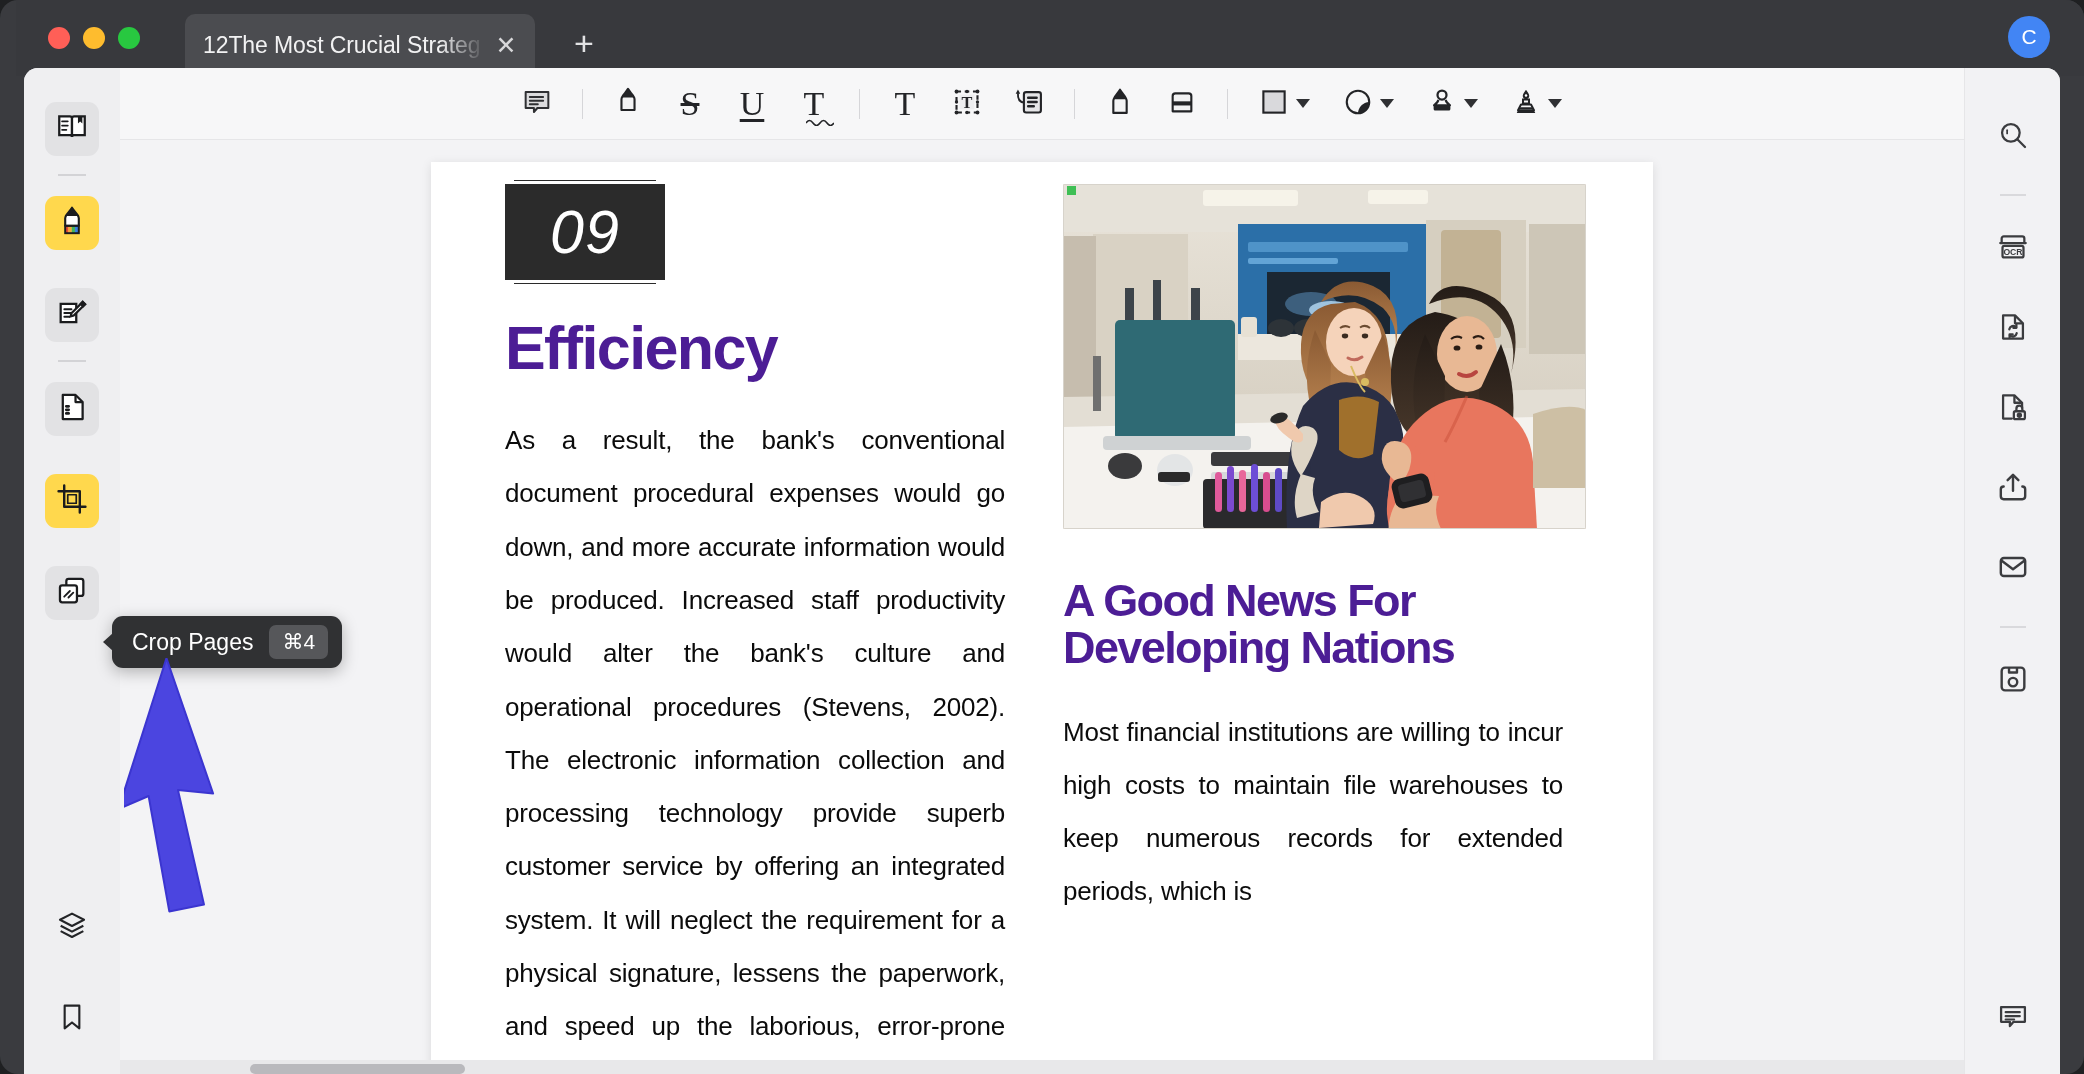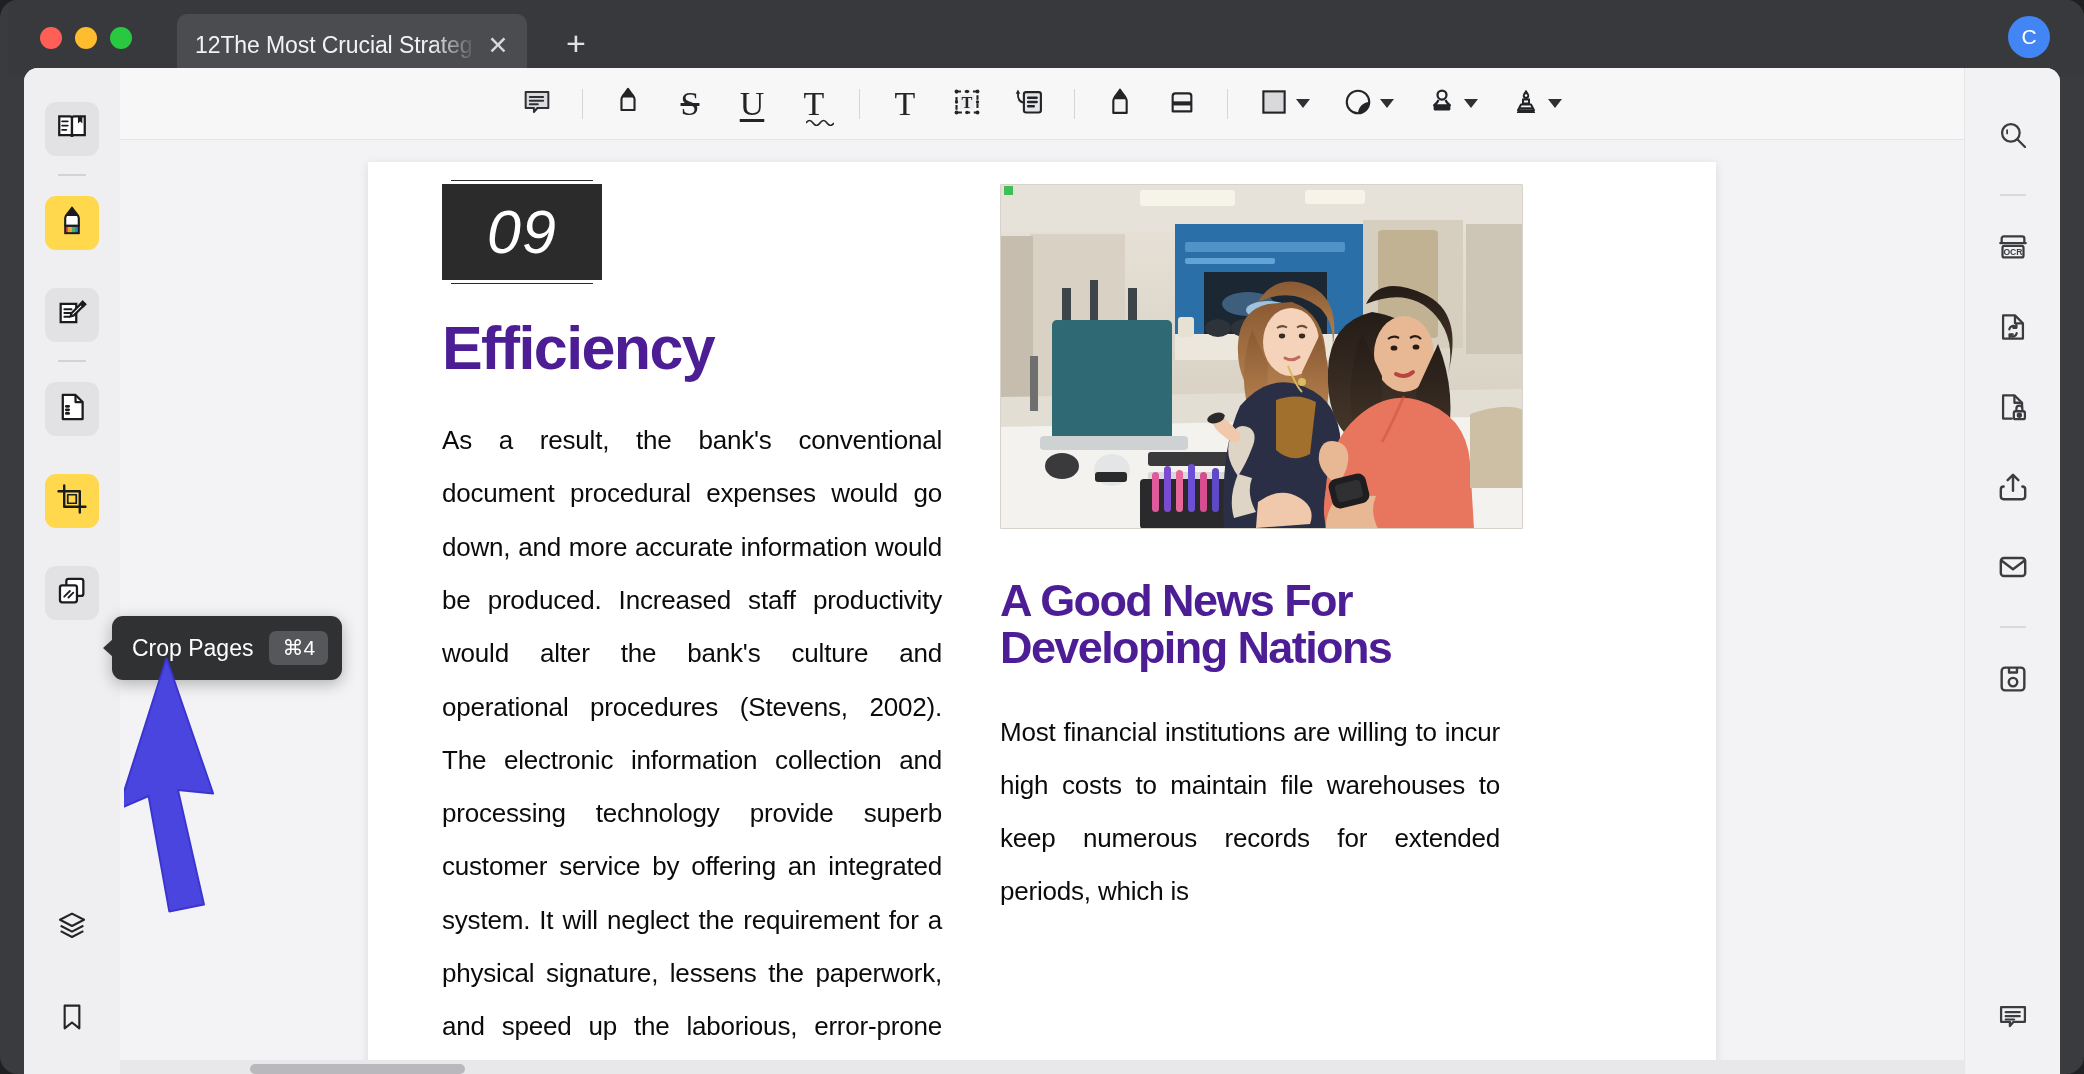--- a/index.html
+++ b/index.html
@@ -14,21 +14,21 @@
     position: absolute;
     inset: 0;
     background: #3a3b3f;
     border-radius: 18px;
     overflow: hidden;
   }
 
   
   .titlebar {
     position: absolute;
-    top: 0; left: 8px; right: 0;
+    top: 0; left: 16px; right: 0;
     height: 76px;
     background: #38393d;
     display: flex;
     align-items: center;
   }
   .traffic-lights {
     display: flex;
     gap: 13px;
     margin-left: 32px;
     align-items: center;
@@ -138,21 +138,21 @@
   }
   .rail-spacer { flex: 1; }
 
   
   .tooltip {
     position: absolute;
     left: 88px;
     top: 548px;
     background: #303133;
     border-radius: 11px;
-    height: 64px;
+    height: 52px;
     display: flex;
     align-items: center;
     padding: 0 14px 0 20px;
     gap: 16px;
     white-space: nowrap;
     z-index: 40;
     box-shadow: 0 4px 16px rgba(0,0,0,0.28);
   }
   .tooltip::before {
     content: "";
@@ -231,21 +231,21 @@
   
   .doc-scroll {
     flex: 1;
     background: #f3f3f5;
     overflow: hidden;
     display: flex;
     justify-content: center;
     position: relative;
   }
   .page {
-    width: 1348px;
+    width: 1222px;
     margin-top: 22px;
     background: #fff;
     box-shadow: 0 2px 10px rgba(0,0,0,0.10);
     padding: 22px 74px 0 74px;
     display: flex;
     gap: 58px;
   }
   .col { width: 500px; flex: none; }
 
   .numbadge {

